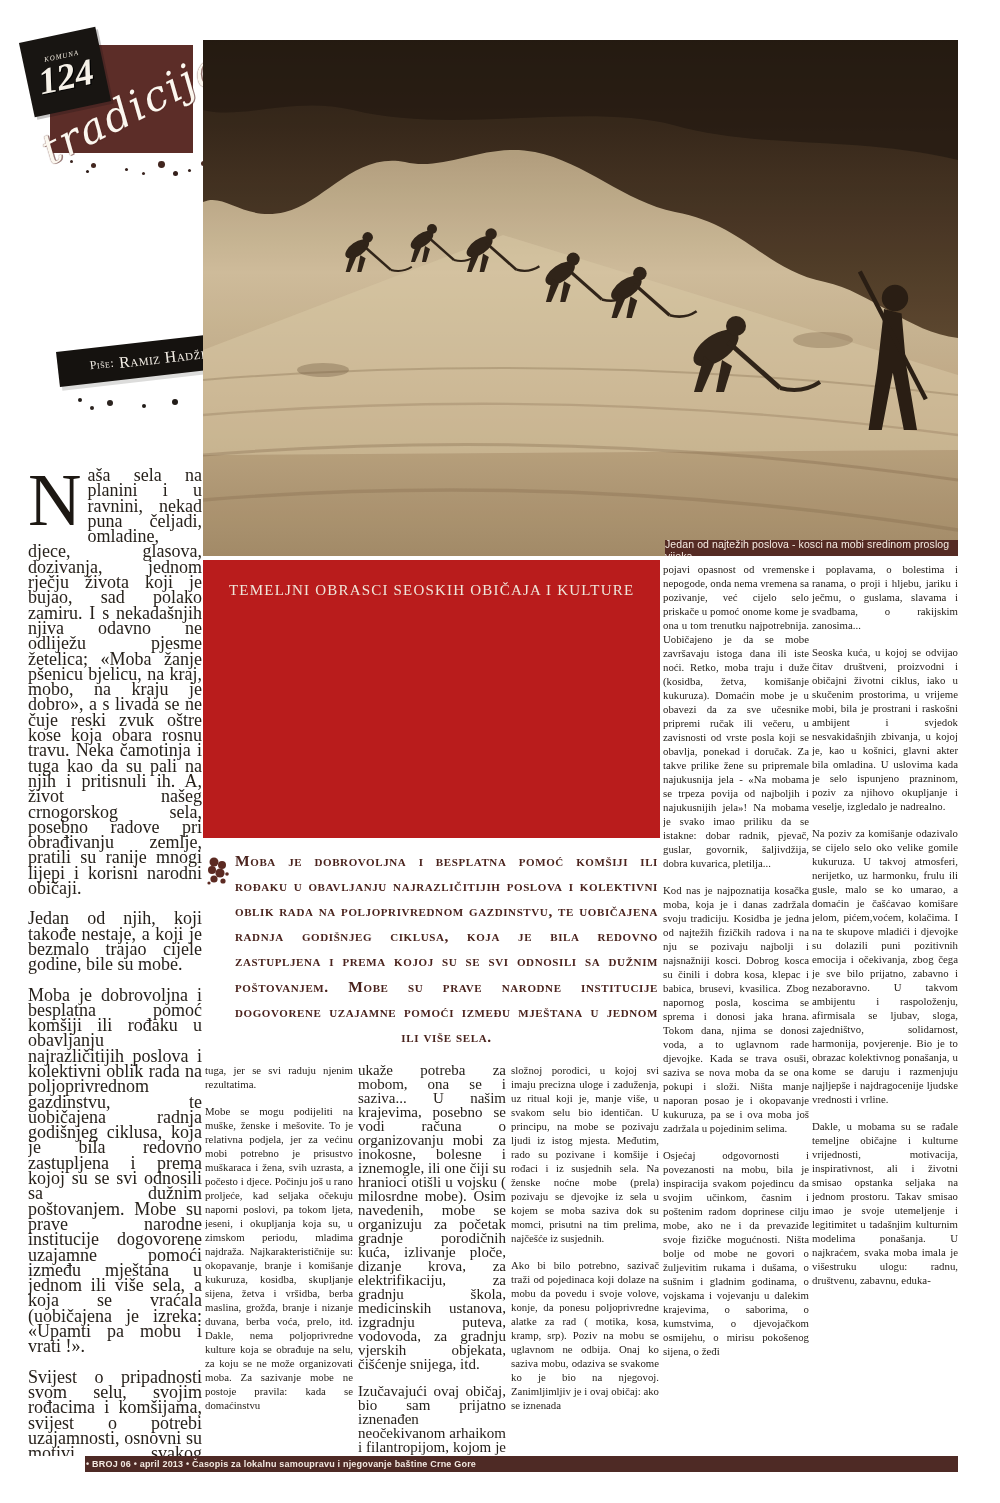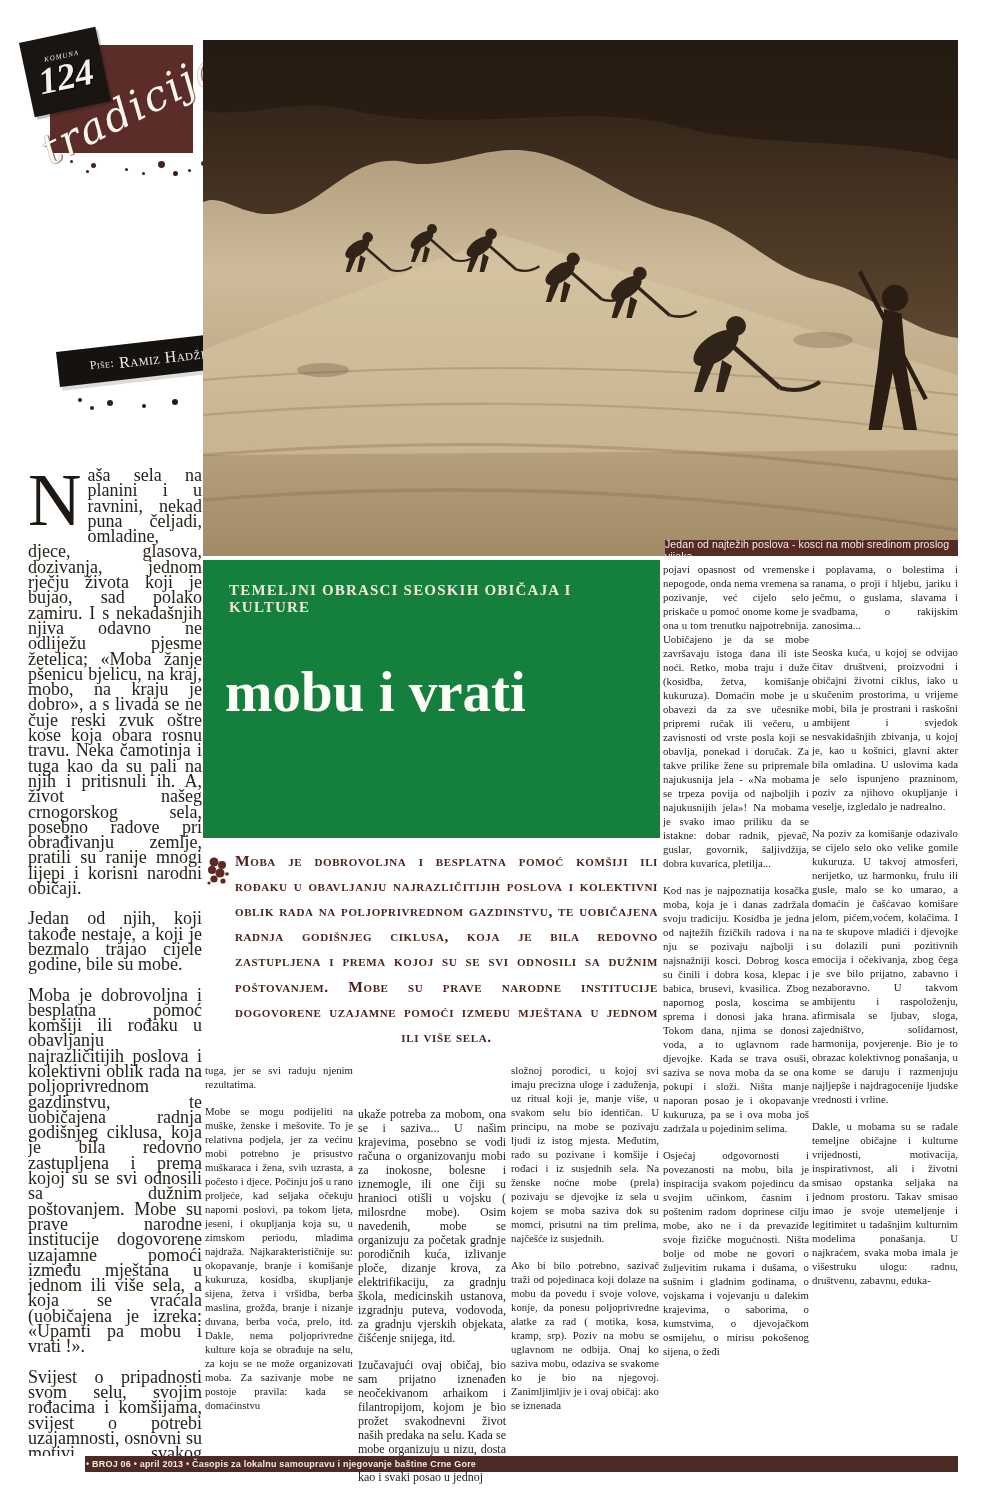--- a/index.html
+++ b/index.html
@@ -57,21 +57,21 @@
   .photo svg{display:block;width:100%;height:100%;}
   .caption{
     position:absolute;left:462px;top:500px;width:294px;height:19px;
     background:rgba(78,35,30,.92);color:#f6ece3;
     font-family:"Liberation Sans","DejaVu Sans",sans-serif;font-size:10.5px;
     display:flex;align-items:center;justify-content:center;letter-spacing:.1px;
   }
   
   .title-box{
     position:absolute;left:203px;top:560px;width:457px;height:278px;
-    background:#15803d;color:#fdfaf3;font-weight:bold;
+    background:#b91c1c;color:#fdfaf3;
   }
   .kicker{
     position:absolute;left:26px;top:22px;width:410px;
     font-size:15px;letter-spacing:1.2px;color:#efe6da;
   }
   .headline{
     position:absolute;left:22px;top:100px;width:420px;
     font-size:57px;line-height:1.14;color:#fffdf8;
   }
   
@@ -87,21 +87,21 @@
   }
   
   .col{position:absolute;overflow:hidden;text-align:justify;}
   .col p{margin:0 0 13px 0;}
   .col-1{left:28px;top:468px;width:174px;height:988px;font-size:18px;line-height:15.3px;}
   .col-1 p{margin-bottom:15px;}
   .col-1 p.dropcap::first-letter{
     float:left;font-size:74px;line-height:.78;padding:4px 6px 0 0;color:#1d1813;
   }
   .col-2{left:205px;top:1063px;width:148px;height:392px;font-size:10.8px;line-height:14px;}
-  .col-3{left:358px;top:1063px;width:148px;height:392px;font-size:12px;line-height:14px;margin-top:44px;}
+  .col-3{left:358px;top:1063px;width:148px;height:392px;font-size:15px;line-height:14px;}
   .col-4{left:511px;top:1063px;width:148px;height:392px;font-size:10.8px;line-height:14px;}
   .col-5{left:663px;top:562px;width:146px;height:893px;font-size:10.8px;line-height:14px;}
   .col-6{left:812px;top:562px;width:146px;height:893px;font-size:10.8px;line-height:14px;}
   
   .footer-bar{
     position:absolute;left:85px;top:1456px;width:873px;height:16px;
     background:#4e2a25;color:#f3e9e1;
     font-family:"Liberation Sans","DejaVu Sans",sans-serif;
     font-size:9px;font-weight:bold;letter-spacing:.2px;
     display:flex;align-items:center;padding-left:1px;box-sizing:border-box;
@@ -169,21 +169,20 @@
       <line x1="-16" y1="-72" x2="14" y2="-14" stroke="#261c13" stroke-width="2"></line>
     </g>
     <rect x="0" y="0" width="755" height="516" fill="#57422c" opacity="0.08"></rect>
   </svg>
   <div class="caption">Jedan od najtežih poslova - kosci na mobi sredinom proslog vijeka.</div>
 </div>
 
 <div class="title-box">
   <div class="kicker">TEMELJNI OBRASCI SEOSKIH OBIČAJA I KULTURE</div>
   <div class="headline">
-    <div>mobu i vrati</div>
   </div>
 </div>
 
 <div class="lead-wrap">
   <svg class="lead-orn" viewBox="0 0 26 32">
     <g fill="#5c2a22">
       <circle cx="9" cy="6" r="4.5"></circle>
         <circle cx="17" cy="9" r="4"></circle>
         <circle cx="7" cy="14" r="4"></circle>
       <circle cx="15" cy="17" r="4.6"></circle>

